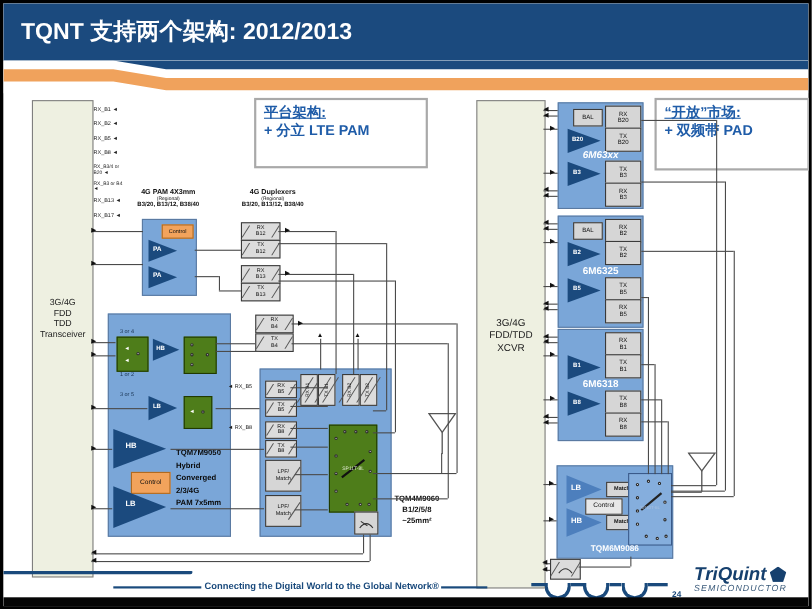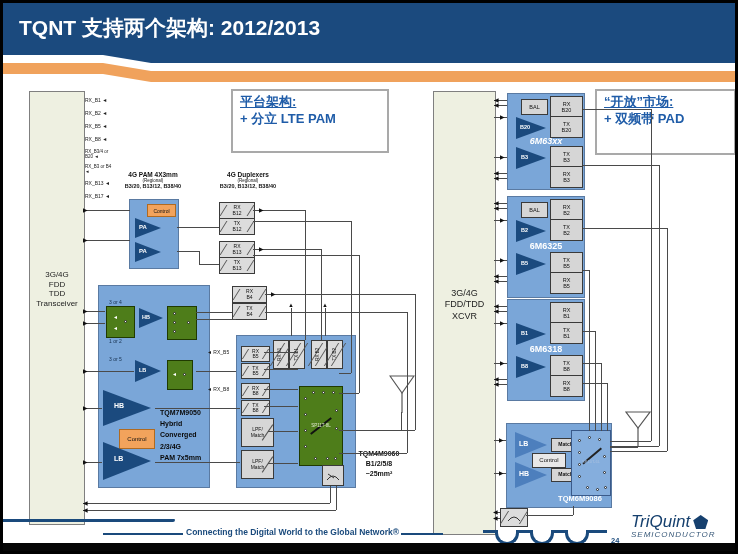--- a/index.html
+++ b/index.html
@@ -410,21 +410,21 @@
       <span class="dot" style="left:16px;top:5px;"></span>
         <span class="dot" style="left:26px;top:7px;"></span>
       <span class="dot" style="left:14px;top:55px;"></span>
         <span class="dot" style="left:24px;top:57px;"></span>
         <span class="dot" style="left:32px;top:55px;"></span>
       <span class="dot" style="left:31px;top:24px;"></span>
         <span class="dot" style="left:31px;top:40px;"></span>
       <div class="a" style="left:8px;top:24px;width:24px;height:1.5px;background:#222;transform:rotate(-40deg);"></div>
       <div class="a" style="left:0;top:28px;width:100%;text-align:center;font-size:4px;color:#a8c0e0;">SP10T-6L</div>
     </div>
-    <div class="modtitle" style="top:70px;font-size:7.5px;padding-left:21px;">TQM6M9086</div>
+    <div class="modtitle" style="top:70px;font-size:7.5px;">TQM6M9086</div>
   </div>
 
   <div class="flt" style="left:497px;top:505px;width:26px;height:17px;">
     <svg width="14" height="9">
         <path d="M1 8 Q7 0 13 8" fill="none" stroke="#333" stroke-width="1"></path>
       </svg>
   </div>
 
   <svg class="a" style="left:622px;top:408px;" width="26" height="36">
     <polygon points="1,1 25,1 13,17" fill="#ffffff" stroke="#555" stroke-width="1.2"></polygon>
@@ -504,20 +504,20 @@
   <div class="hl" style="left:480px;top:527px;width:13px;height:2.5px;background:#1a4a7c;"></div>
   <div class="wave" style="left:492px;top:527px;"></div>
   <div class="hl" style="left:516px;top:527px;width:11px;height:2.5px;background:#1a4a7c;"></div>
   <div class="wave" style="left:527px;top:527px;"></div>
   <div class="hl" style="left:551px;top:527px;width:11px;height:2.5px;background:#1a4a7c;"></div>
   <div class="wave" style="left:562px;top:527px;"></div>
   <div class="hl" style="left:586px;top:527px;width:18px;height:2.5px;background:#1a4a7c;"></div>
   <div class="a" style="left:608px;top:533px;font-size:7.5px;color:#1a4a7c;font-weight:bold;">24</div>
   <div class="a" style="left:628px;top:509px;">
     <div style="display:flex;align-items:center;gap:3px;">
-      <span style="font-size:17px;font-weight:normal;font-style:italic;color:#16406e;">TriQuint</span>
+      <span style="font-size:17px;font-weight:bold;font-style:italic;color:#16406e;">TriQuint</span>
       <span class="pent"></span>
     </div>
     <div style="font-size:8px;font-style:italic;letter-spacing:1px;color:#3a5a7a;margin-top:-2px;">SEMICONDUCTOR</div>
   </div>
   <div class="a" style="left:0;bottom:0;width:732px;height:8px;background:#050505;"></div>
 
 </div>
 
 </body></html>

